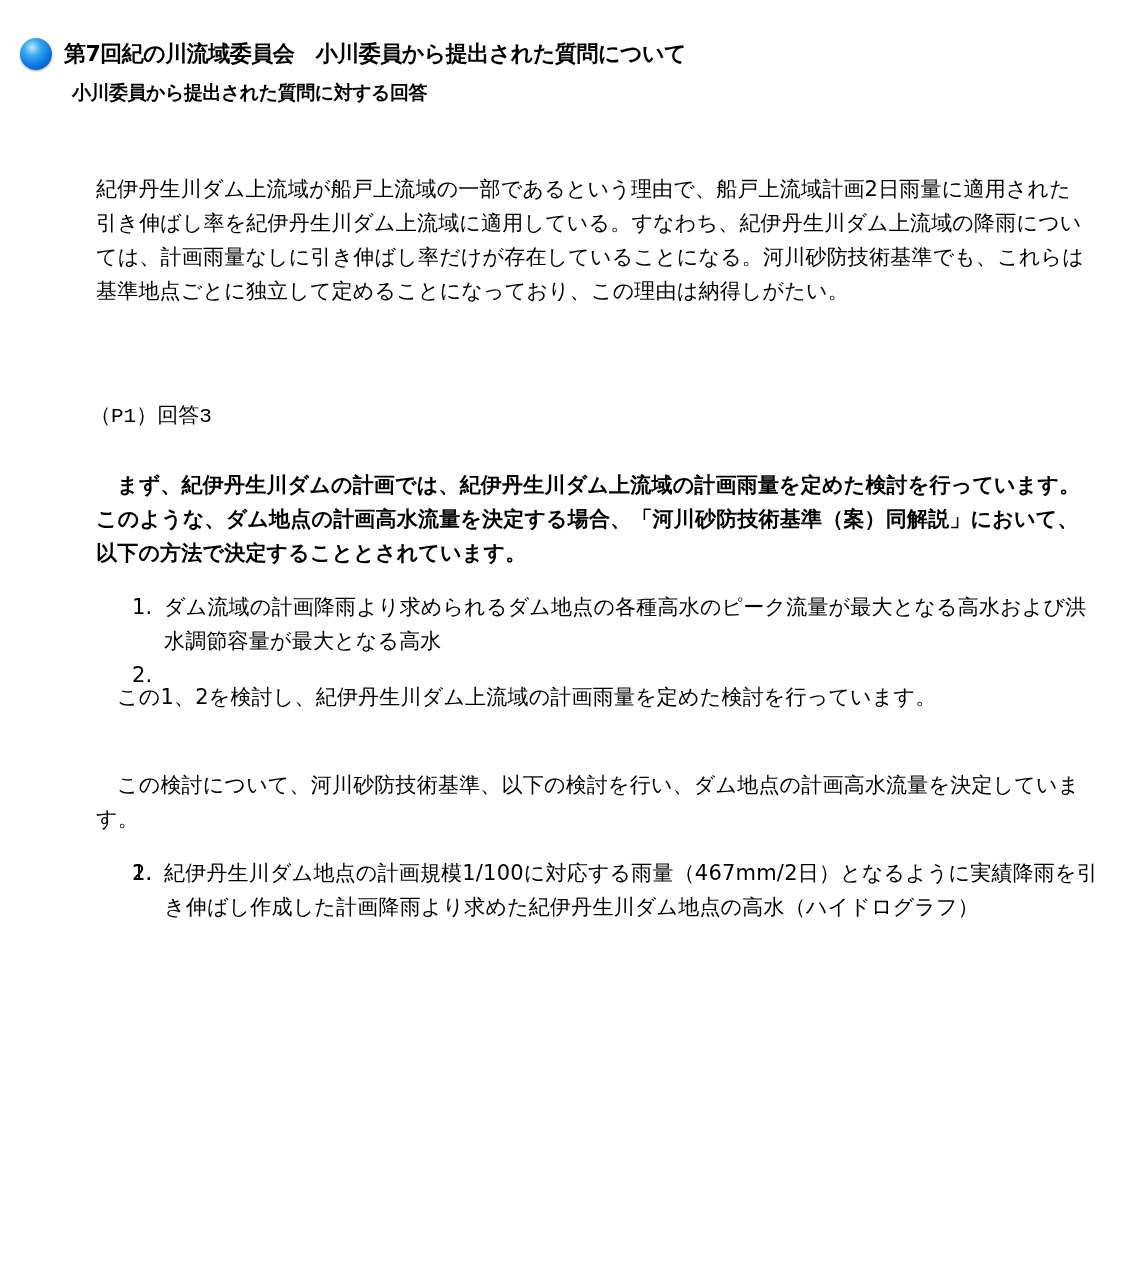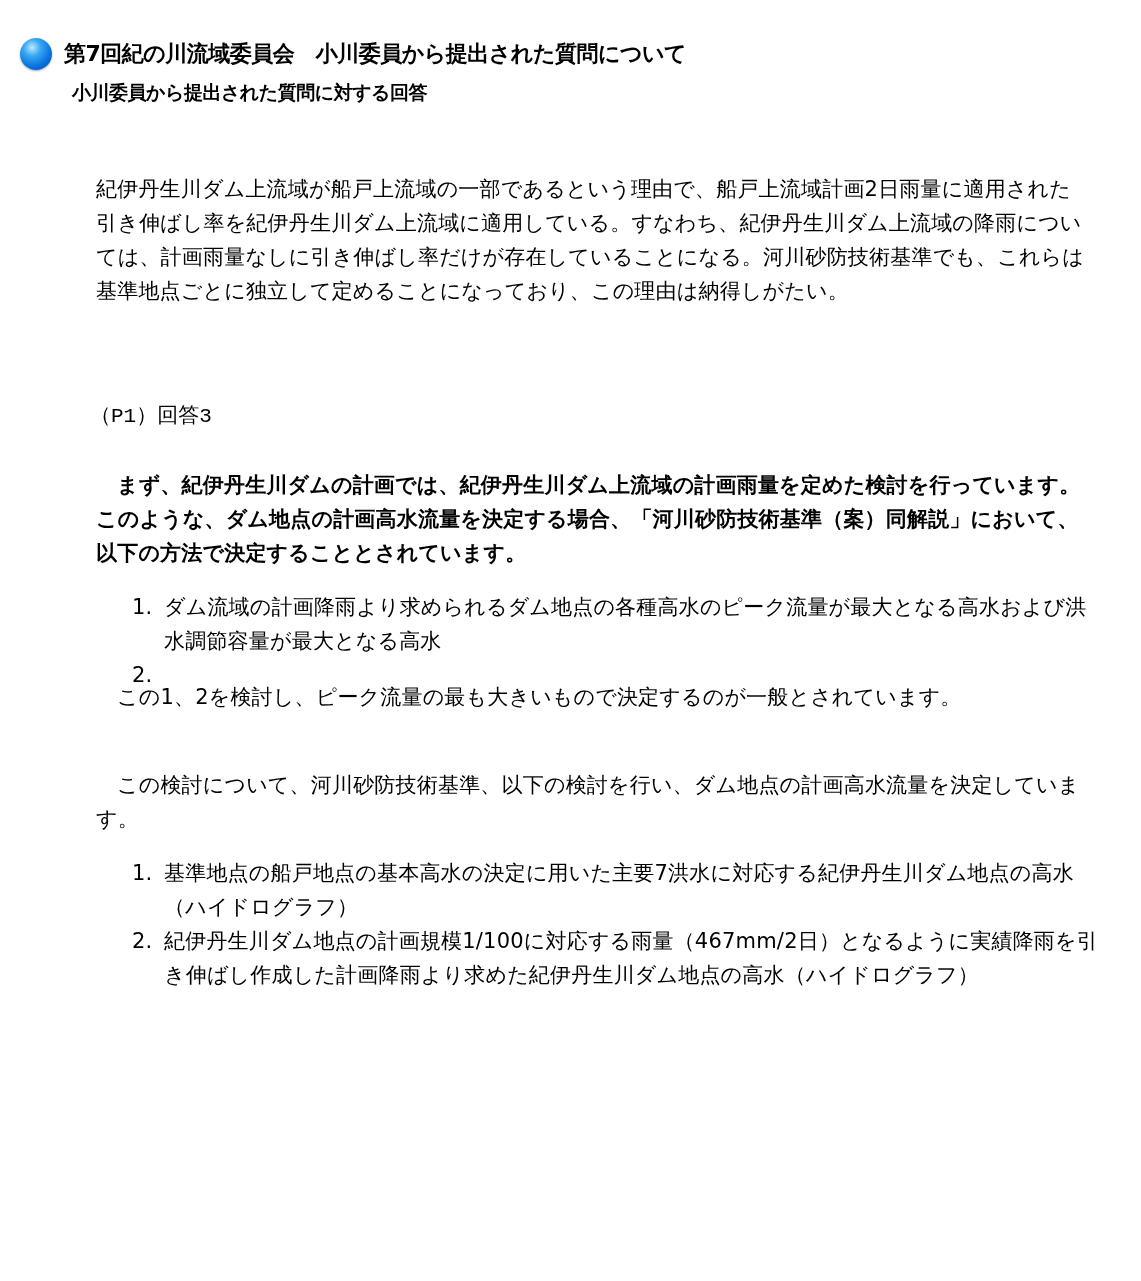--- a/index.html
+++ b/index.html
@@ -118,28 +118,27 @@
     <ol class="steps">
       <li>
         <span class="num">1.</span>
         <span>ダム流域の計画降雨より求められるダム地点の各種高水のピーク流量が最大となる高水および洪水調節容量が最大となる高水</span>
       </li>
       <li>
         <span class="num">2.</span>
       </li>
     </ol>
 
-    <p class="para indent">この1、2を検討し、ピーク流量の最も大きいもので決定するのが一般とされています。</p>
+    <p class="para indent">この1、2を検討し、紀伊丹生川ダム上流域の計画雨量を定めた検討を行っています。</p>
     <div class="spacer"></div>
     <p class="para indent">この検討について、河川砂防技術基準、以下の検討を行い、ダム地点の計画高水流量を決定しています。</p>
 
     <ol class="steps">
       <li>
         <span class="num">1.</span>
-        <span>基準地点の船戸地点の基本高水の決定に用いた主要7洪水に対応する紀伊丹生川ダム地点の高水（ハイドログラフ）</span>
       </li>
       <li>
         <span class="num">2.</span>
         <span>紀伊丹生川ダム地点の計画規模1/100に対応する雨量（467mm/2日）となるように実績降雨を引き伸ばし作成した計画降雨より求めた紀伊丹生川ダム地点の高水（ハイドログラフ）</span>
       </li>
     </ol>
 
   </section>
 </div>
 

